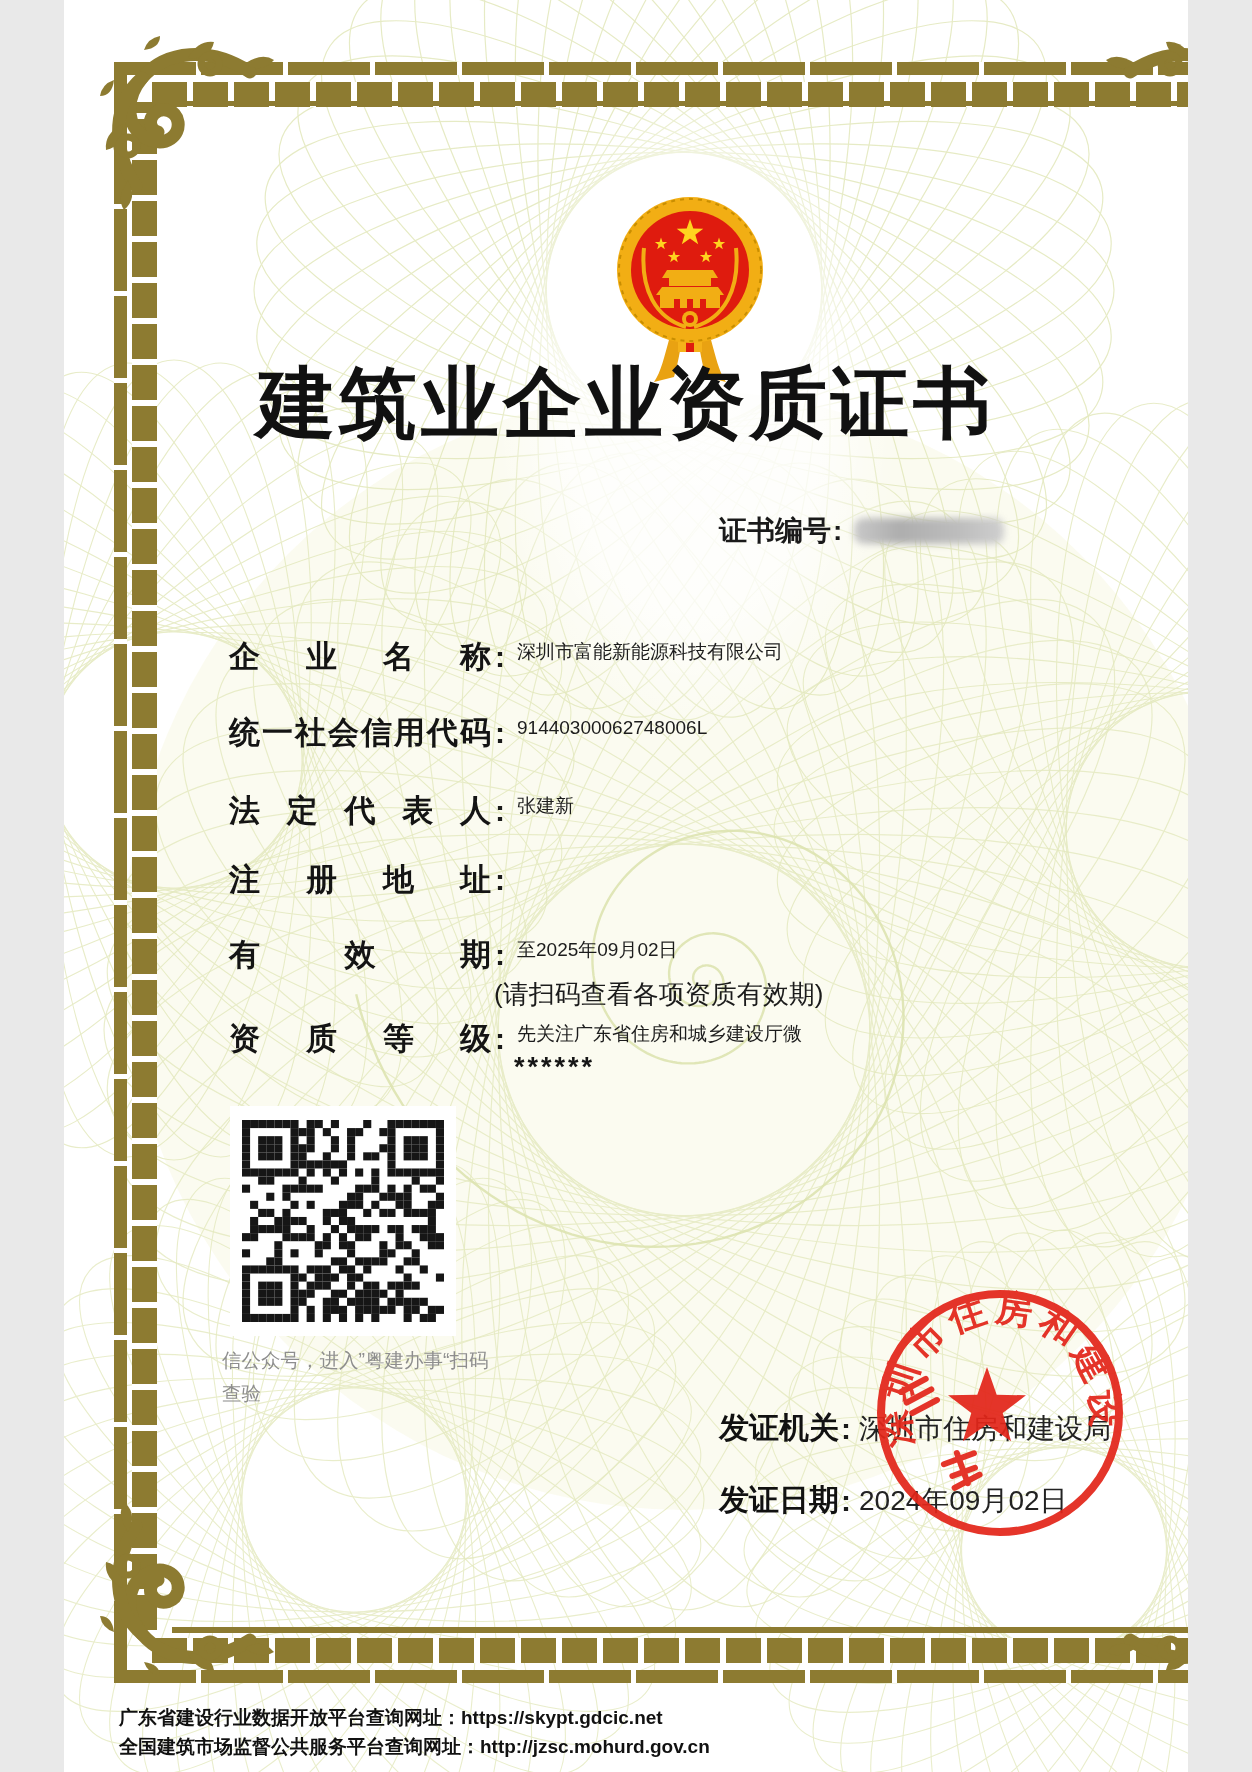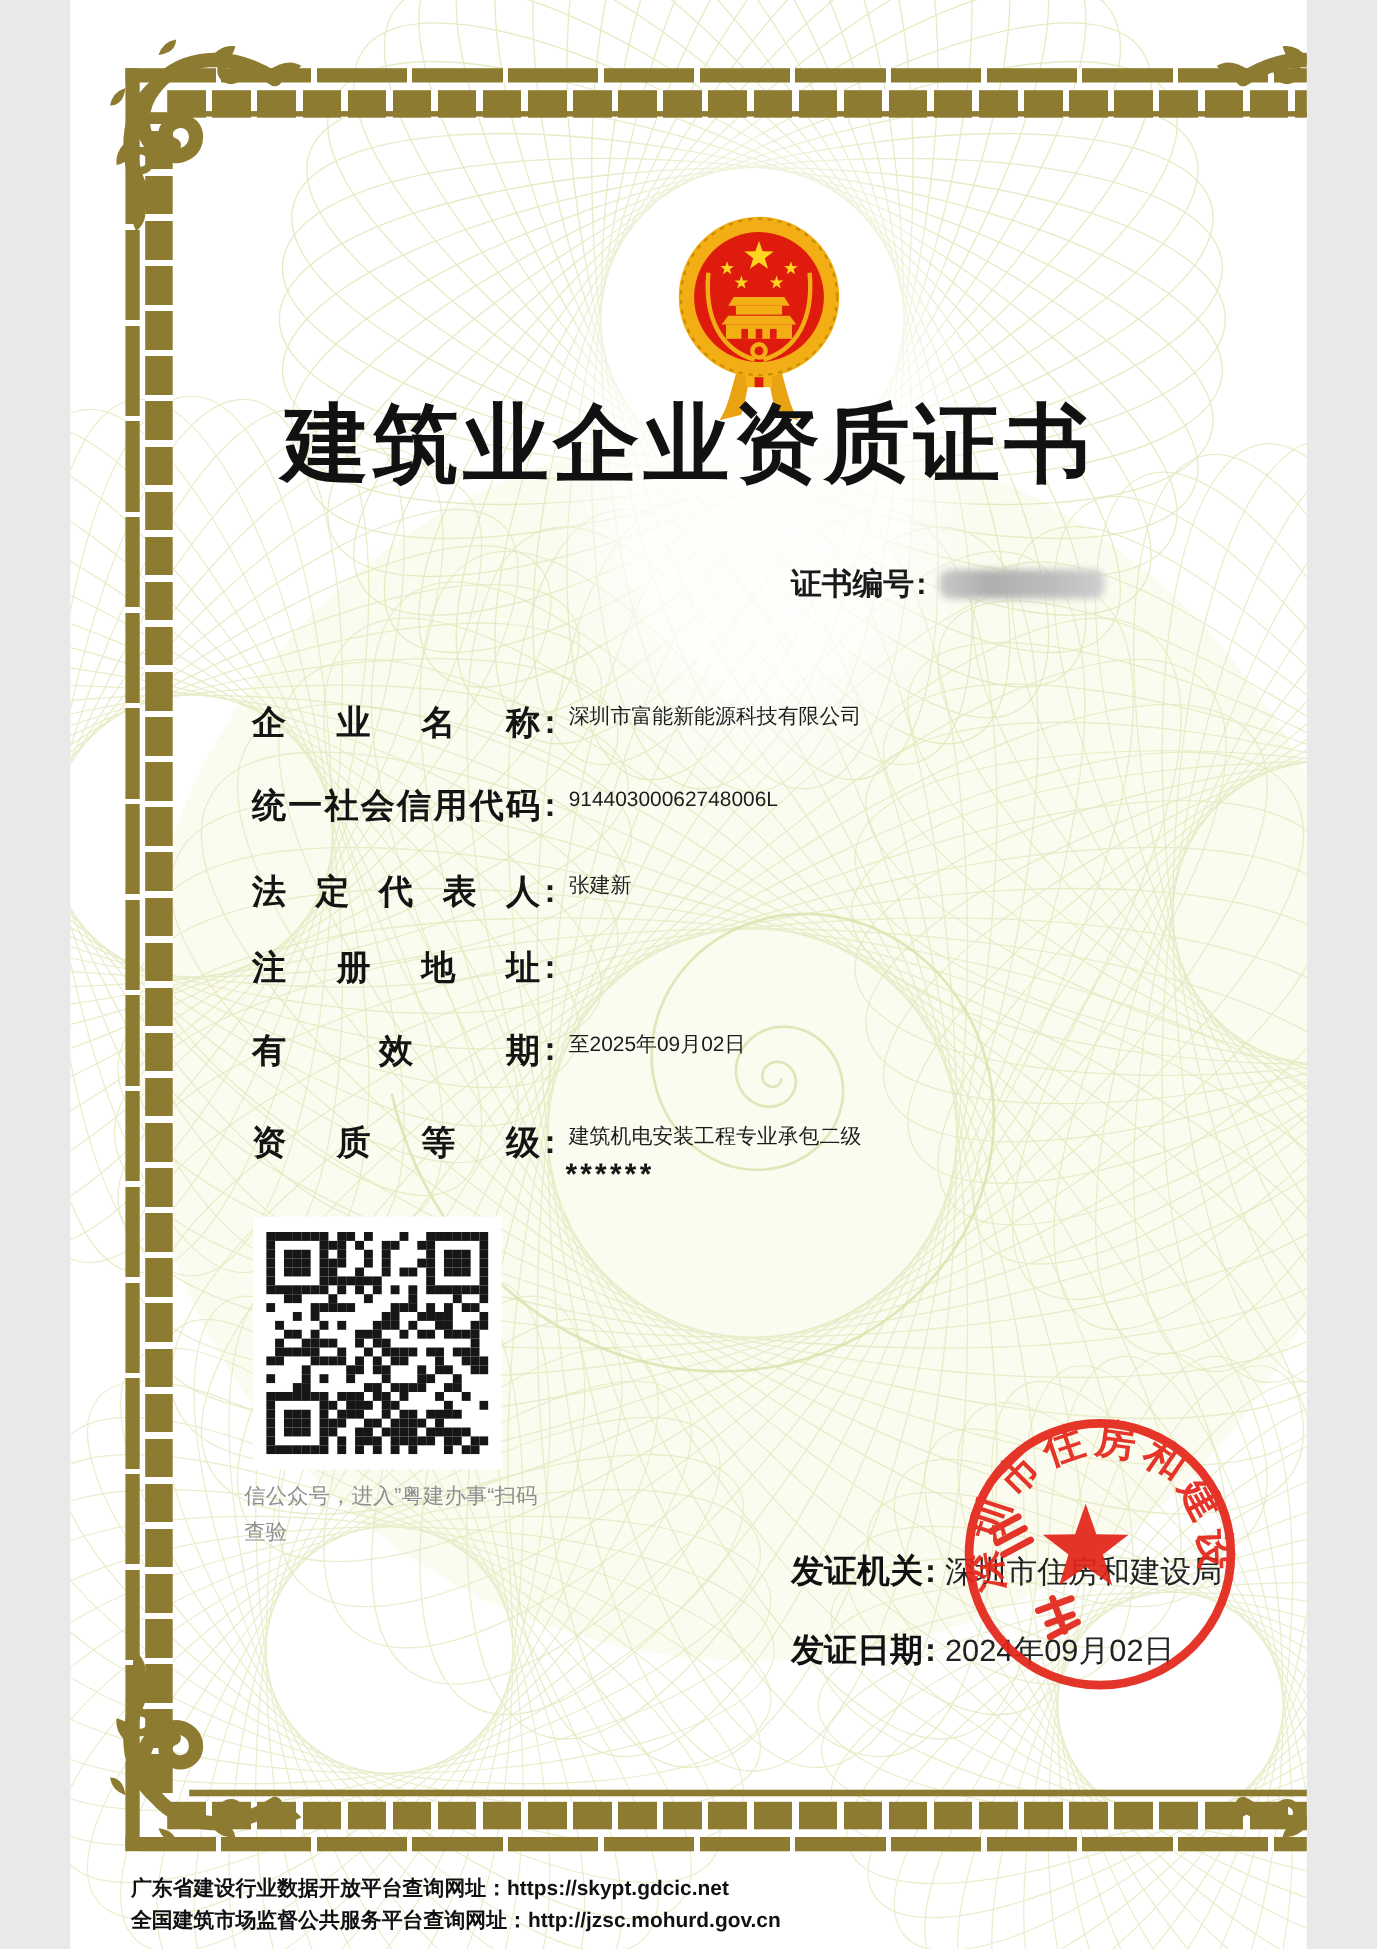--- a/index.html
+++ b/index.html
@@ -367,29 +367,30 @@
     </div>
     <div class="frow row-valid">
       <span class="flabel">
           <span>有</span>
           <span>效</span>
           <span>期</span>
         </span>
       <span class="fcolon">:</span>
       <span class="fvalue">至2025年09月02日</span>
     </div>
+    <div class="valid-note">(请扫码查看各项资质有效期)</div>
     <div class="frow row-qual">
       <span class="flabel">
           <span>资</span>
           <span>质</span>
           <span>等</span>
           <span>级</span>
         </span>
       <span class="fcolon">:</span>
-      <span class="fvalue">建筑机电安装工程专业承包二级</span>
+      <span class="fvalue">先关注广东省住房和城乡建设厅微</span>
     </div>
     <div class="qual-stars">******</div>
 
     <div class="qr-panel">
       <svg id="qr" viewBox="0 0 200 200">
           <rect x="0" y="0" width="8" height="8" fill="#161616"></rect>
           <rect x="8" y="0" width="8" height="8" fill="#161616"></rect>
           <rect x="16" y="0" width="8" height="8" fill="#161616"></rect>
           <rect x="24" y="0" width="8" height="8" fill="#161616"></rect>
           <rect x="32" y="0" width="8" height="8" fill="#161616"></rect>

